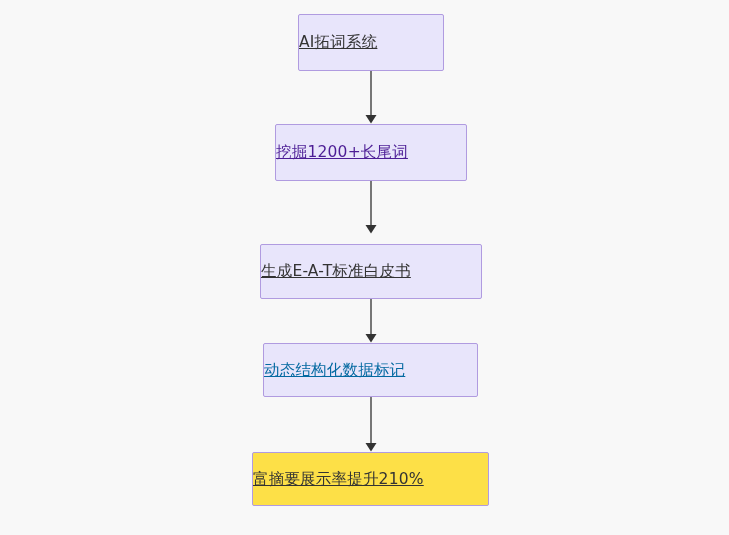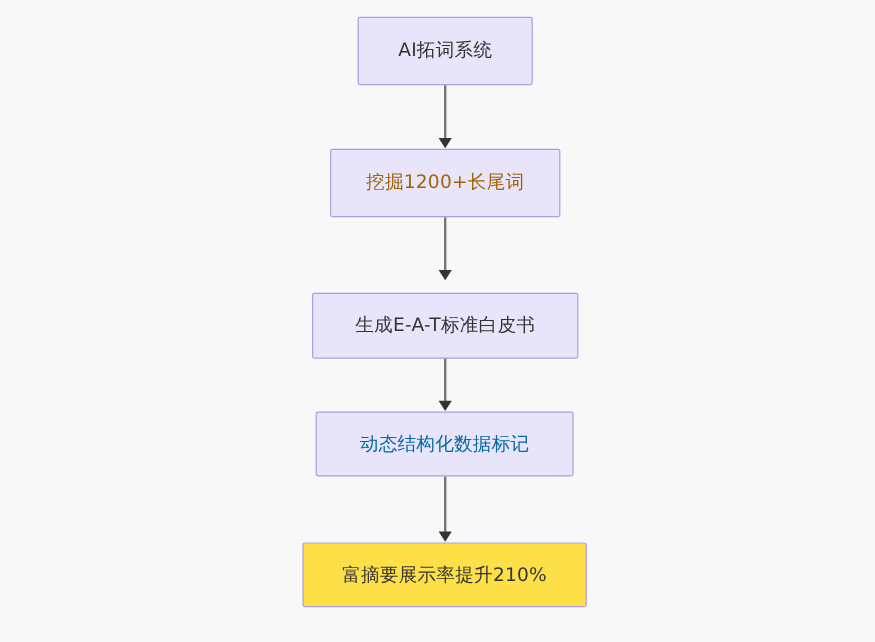--- a/index.html
+++ b/index.html
@@ -19,27 +19,27 @@
     height: 535px;
   }
   .node {
     position: absolute;
     box-sizing: border-box;
     background: #e8e5fb;
     border: 1.6px solid #b09be0;
     border-radius: 2px;
     display: flex;
     align-items: center;
-    justify-content: center;
     color: #333333;
     font-size: 15.5px;
     line-height: 1.2;
     letter-spacing: 0.2px;
     white-space: nowrap;
     user-select: none;
+    text-decoration: underline;
   }
   .node-label {
     display: block;
   }
   .edge {
     position: absolute;
     overflow: visible;
     pointer-events: none;
   }
   .edge-line {
@@ -67,21 +67,21 @@
       <line class="edge-line" x1="12" y1="0" x2="12" y2="46" stroke="#777777"></line>
       <polygon class="edge-head" points="6.5,45 17.5,45 12,53.5" fill="#333333"></polygon>
     </svg>
     <svg class="edge" width="24" height="55" style="left: 359px; top: 397px;">
       <line class="edge-line" x1="12" y1="0" x2="12" y2="47" stroke="#777777"></line>
       <polygon class="edge-head" points="6.5,46 17.5,46 12,54.5" fill="#333333"></polygon>
     </svg>
     <div class="node" style="left: 298px; top: 14px; width: 146px; height: 57px; background: rgb(232, 229, 251); border-color: rgb(176, 155, 224); color: rgb(51, 51, 51);">
       <span class="node-label">AI拓词系统</span>
     </div>
-    <div class="node" style="left: 275px; top: 124px; width: 192px; height: 57px; background: rgb(232, 229, 251); border-color: rgb(176, 155, 224); color: #a16207;">
+    <div class="node" style="left: 275px; top: 124px; width: 192px; height: 57px; background: rgb(232, 229, 251); border-color: rgb(176, 155, 224); color: #4c1d95;">
       <span class="node-label">挖掘1200+长尾词</span>
     </div>
     <div class="node" style="left: 260px; top: 244px; width: 222px; height: 55px; background: rgb(232, 229, 251); border-color: rgb(176, 155, 224); color: rgb(51, 51, 51);">
       <span class="node-label">生成E-A-T标准白皮书</span>
     </div>
     <div class="node" style="left: 263px; top: 343px; width: 215px; height: 54px; background: rgb(232, 229, 251); border-color: rgb(176, 155, 224); color: #0369a1;">
       <span class="node-label">动态结构化数据标记</span>
     </div>
     <div class="node" style="left: 252px; top: 452px; width: 237px; height: 54px; background: #fde047; border-color: rgb(176, 155, 224); color: rgb(51, 51, 51);">
       <span class="node-label">富摘要展示率提升210%</span>

